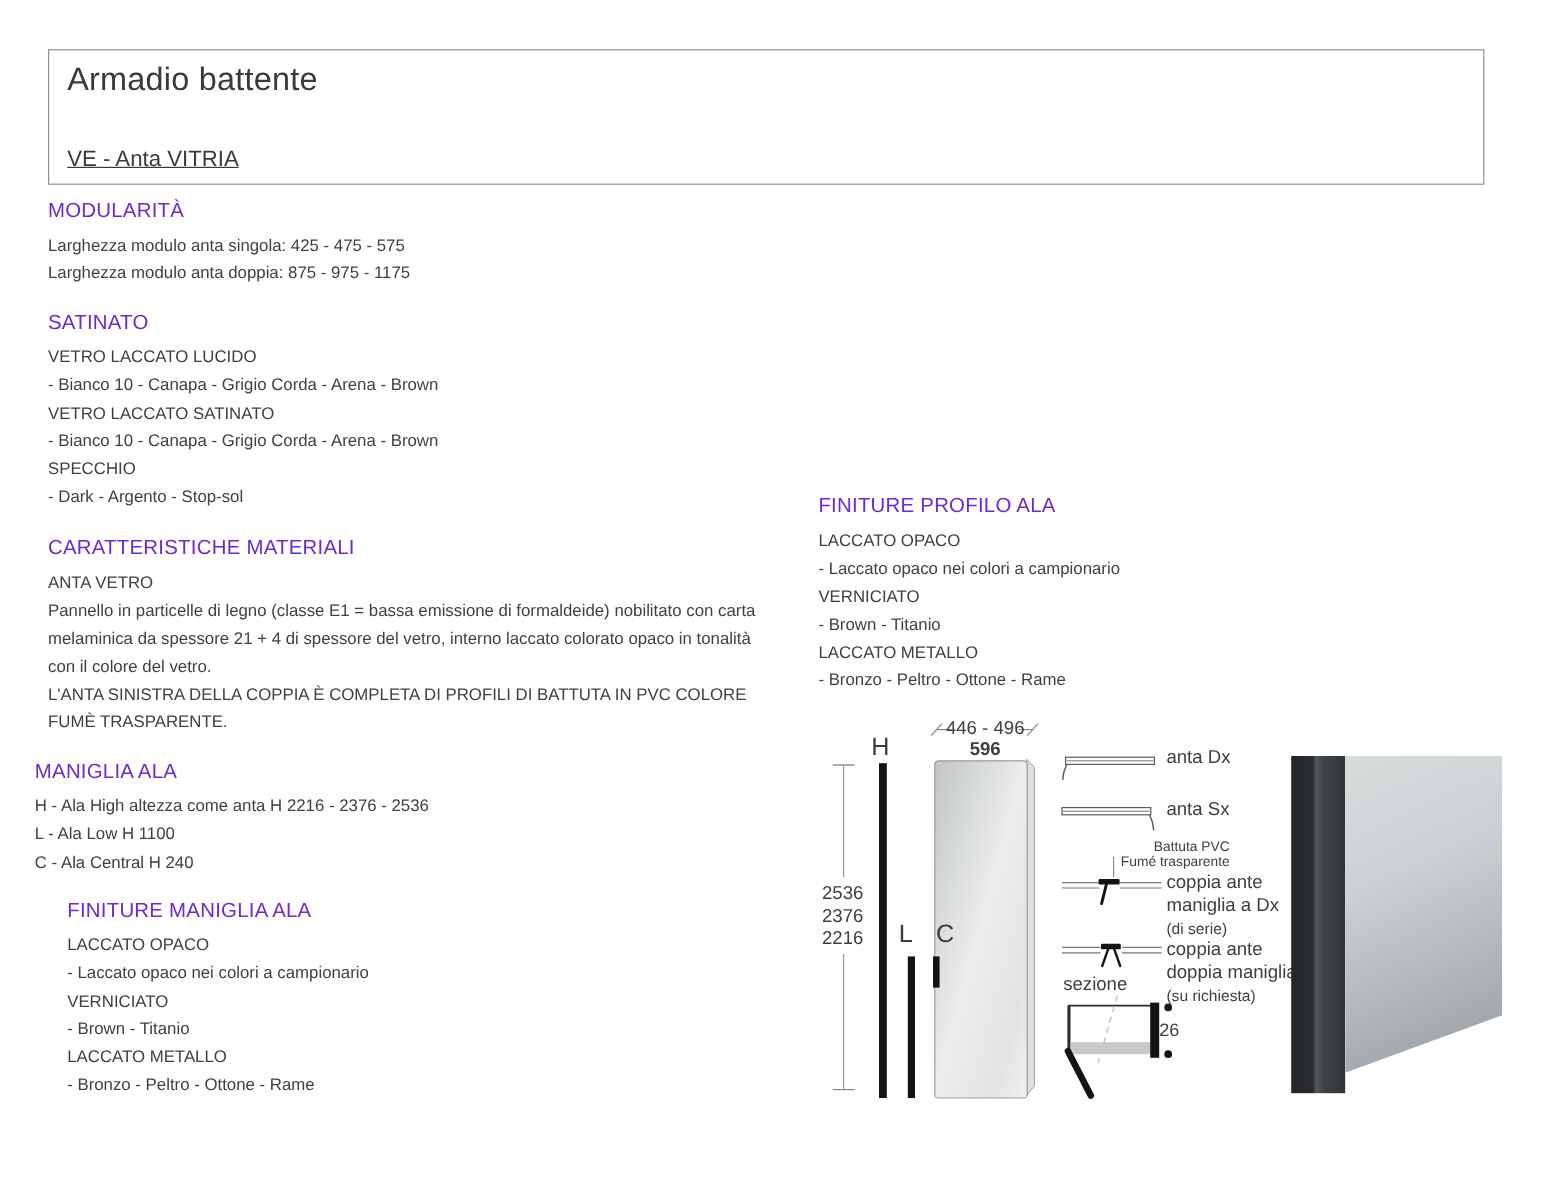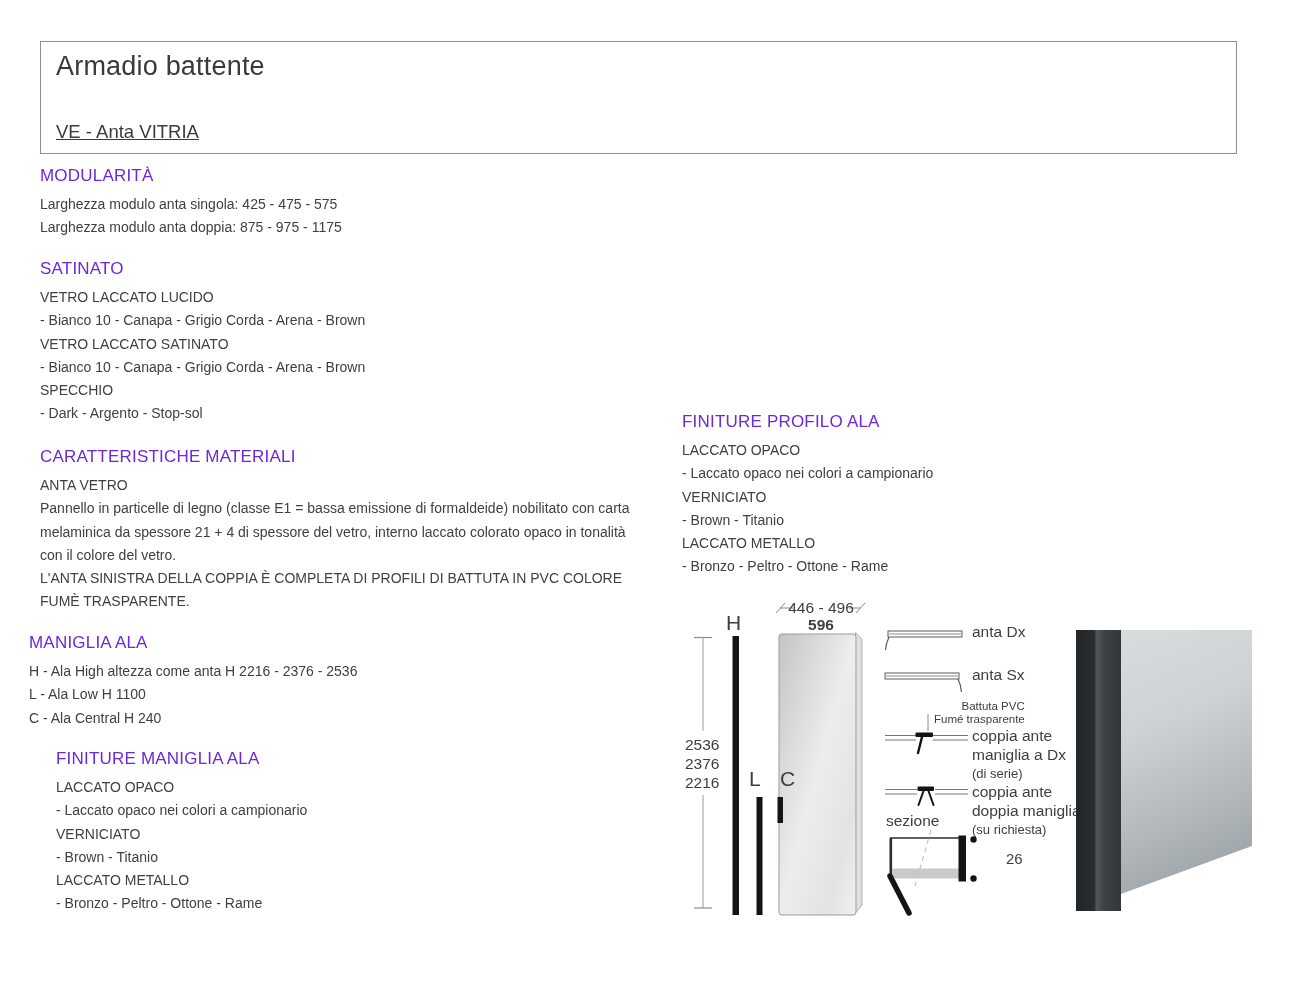--- a/index.html
+++ b/index.html
@@ -197,20 +197,20 @@
     <div class="small">(di serie)</div>
   </div>
 
   <div class="dlabel" style="left:972px; top:782px;">
     <div>coppia ante</div>
     <div>doppia maniglia</div>
     <div class="small">(su richiesta)</div>
   </div>
 
   <span class="dlabel" style="left:886px; top:811px;">sezione</span>
-  <span class="dlabel" style="left:966px; top:849px; font-size:15px;padding-left:40px;">26</span>
+  <span class="dlabel" style="left:966px; top:849px; font-size:15px;">26</span>
 
   <div>
     <div class="door-profile"></div>
     <div class="door-glass"></div>
   </div>
 
 </div>
 
 </body></html>

